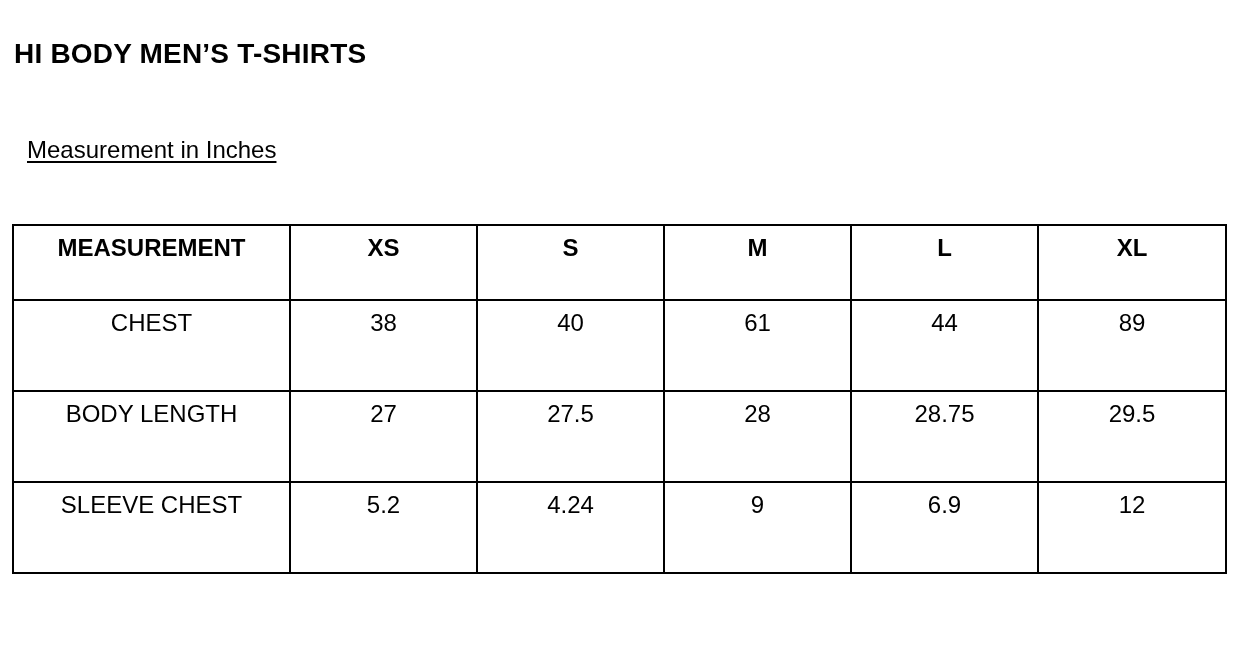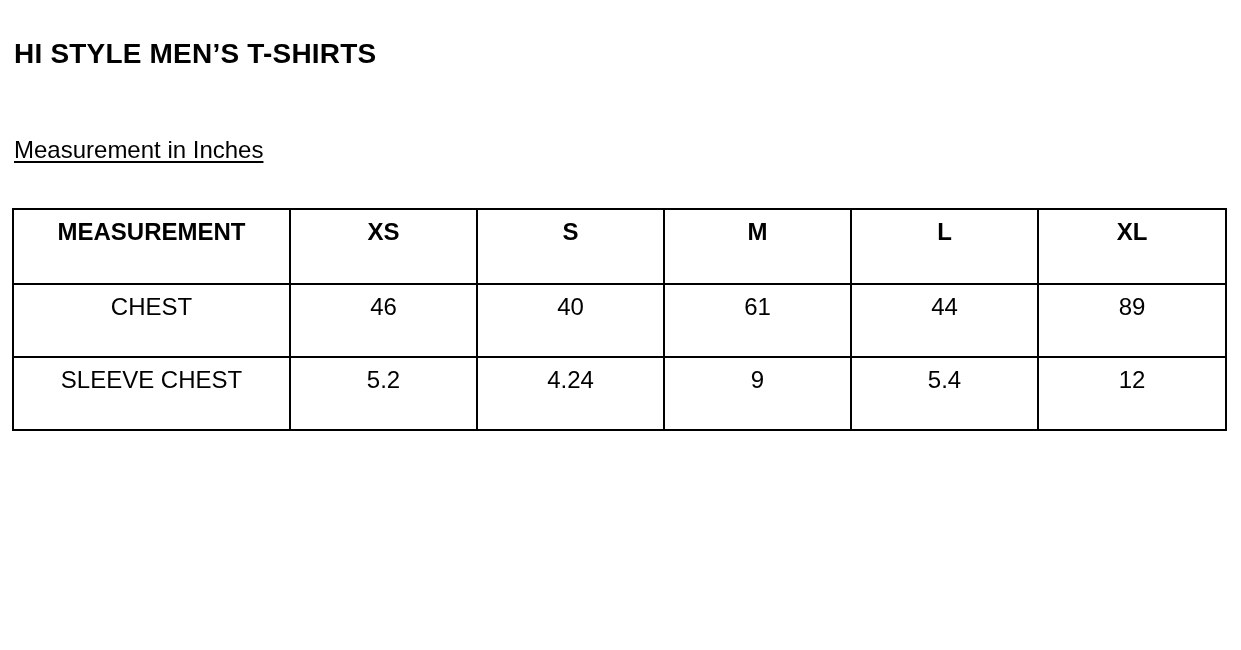--- a/index.html
+++ b/index.html
@@ -23,60 +23,60 @@
   .doc-title {
     margin: 0;
     padding-top: 38px;
     padding-left: 2px;
     font-size: 28px;
     line-height: 32px;
     font-weight: bold;
     letter-spacing: 0.2px;
   }
   .doc-subtitle {
-    margin: 0;
+    margin: 13px;
     margin-top: 66px;
     padding-left: 2px;
     font-size: 24px;
     line-height: 28px;
     font-weight: normal;
     text-decoration: underline;
     text-decoration-thickness: 2px;
     text-underline-offset: 3px;
   }
   table.size-chart {
-    margin-top: 44px;
+    margin-top: 60px;
     width: 1213px;
     border-collapse: collapse;
     table-layout: fixed;
   }
   table.size-chart th,
   table.size-chart td {
     border: 2px solid #000000;
-    height: 73px;
+    height: 91px;
     vertical-align: top;
     text-align: center;
     padding: 9px 4px 4px 4px;
     font-size: 24px;
     line-height: 26px;
   }
   table.size-chart th {
     font-weight: bold;
     height: 75px;
   }
   table.size-chart td {
     font-weight: normal;
   }
 </style>
 </head>
 <body>
 
 <div class="doc">
 
-  <h1 class="doc-title">HI STYLE MEN’S T-SHIRTS</h1>
+  <h1 class="doc-title">HI BODY MEN’S T-SHIRTS</h1>
 
   <h2 class="doc-subtitle">Measurement in Inches</h2>
 
   <table class="size-chart">
     <colgroup>
       <col style="width:277px">
       <col style="width:187px">
       <col style="width:187px">
       <col style="width:187px">
       <col style="width:187px">
@@ -88,30 +88,38 @@
         <th>XS</th>
         <th>S</th>
         <th>M</th>
         <th>L</th>
         <th>XL</th>
       </tr>
     </thead>
     <tbody>
       <tr>
         <td>CHEST</td>
-        <td>46</td>
+        <td>38</td>
         <td>40</td>
         <td>61</td>
         <td>44</td>
         <td>89</td>
       </tr>
       <tr>
+        <td>BODY LENGTH</td>
+        <td>27</td>
+        <td>27.5</td>
+        <td>28</td>
+        <td>28.75</td>
+        <td>29.5</td>
+      </tr>
+      <tr>
         <td>SLEEVE CHEST</td>
         <td>5.2</td>
         <td>4.24</td>
         <td>9</td>
-        <td>5.4</td>
+        <td>6.9</td>
         <td>12</td>
       </tr>
     </tbody>
   </table>
 
 </div>
 
 </body></html>

